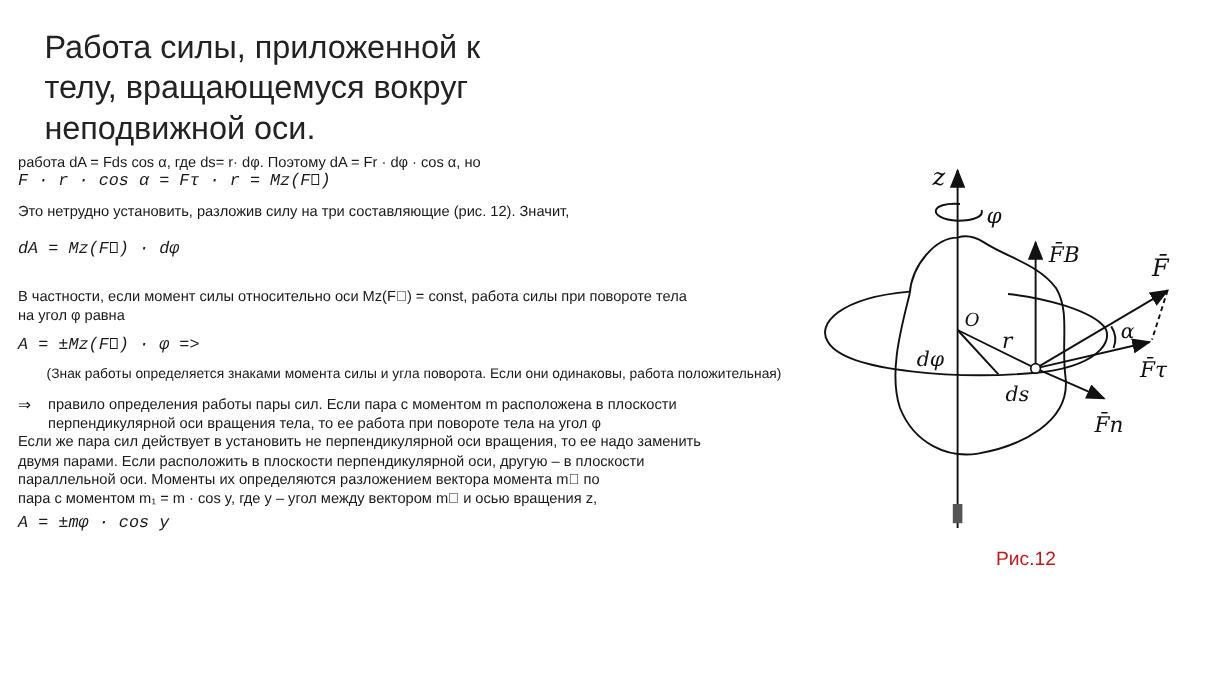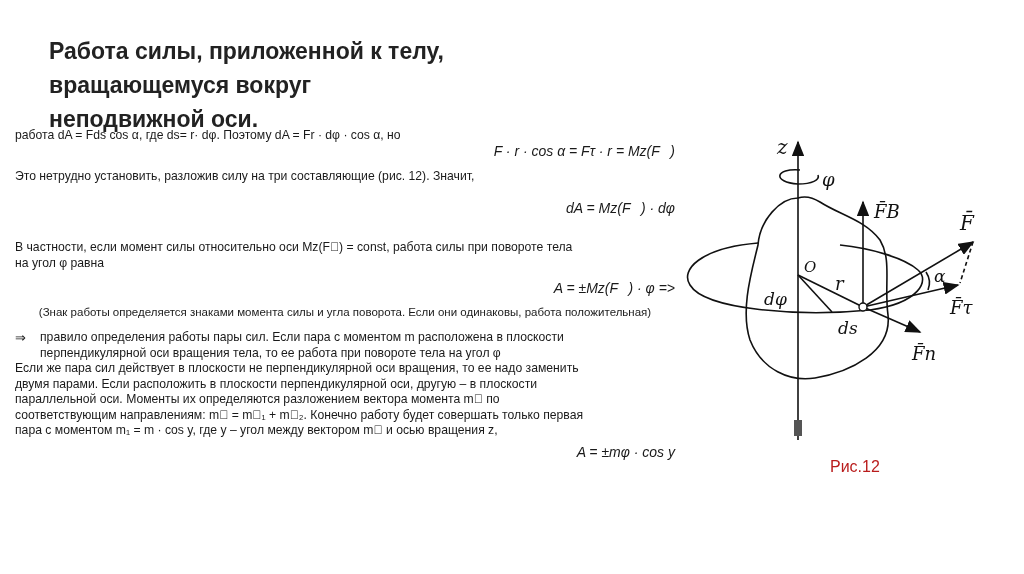--- a/index.html
+++ b/index.html
@@ -1,22 +1,22 @@
 <!DOCTYPE html>
 <html><head>
 <meta charset="utf-8">
 <style>
   html, body { margin: 0; padding: 0; background: #ffffff; }
   body { width: 1024px; height: 574px; position: relative; overflow: hidden;
          font-family: "Liberation Sans", sans-serif; color: #1a1a1a; }
   .title { position: absolute; left: 33px; top: 18px; width: 420px;
-           font-size: 23px; line-height: 34px; color: #222; font-weight: bold; margin: 16px; }
+           font-size: 27px; line-height: 34px; color: #222; font-weight: normal; margin: 4px; }
   .body { position: absolute; left: 15px; top: 128px; width: 660px; font-size: 12.2px; line-height: 15.5px; }
   .p { margin: 0; }
-  .eq { text-align: right; font-family: Liberation Sans, sans-serif; font-style: italic; font-size: 14px; }
+  .eq { text-align: left; font-family: Liberation Mono, monospace; font-style: italic; font-size: 14px; }
   .note { font-size: 11.5px; text-align: center; }
   .bullet { display: flex; }
   .bullet .arr { width: 25px; flex: none; font-size: 13px; }
   .figure { position: absolute; left: 680px; top: 120px; width: 320px; height: 330px; }
   .caption { position: absolute; left: 830px; top: 458px; font-size: 16px; color: #b91c1c; }
 </style>
 </head>
 <body>
 
 <h1 class="title">Работа силы, приложенной к телу, вращающемуся вокруг неподвижной оси.</h1>
@@ -30,24 +30,23 @@
   <p class="p" style="margin-bottom:10px">на угол φ равна</p>
   <p class="p eq" style="margin-bottom:8px">A = ±Mz(F⃗) · φ =&gt;</p>
   <p class="p note" style="margin-bottom:10px">(Знак работы определяется знаками момента силы и угла поворота. Если они одинаковы, работа положительная)</p>
   <div class="bullet">
     <span class="arr">⇒</span>
     <div>
       <p class="p">правило определения работы пары сил. Если пара с моментом m расположена в плоскости</p>
       <p class="p">перпендикулярной оси вращения тела, то ее работа при повороте тела на угол φ</p>
     </div>
   </div>
-  <p class="p">Если же пара сил действует в плоскости не перпендикулярной оси вращения, то ее надо заменить</p>
+  <p class="p">Если же пара сил действует в установить не перпендикулярной оси вращения, то ее надо заменить</p>
   <p class="p">двумя парами. Если расположить в плоскости перпендикулярной оси, другую – в плоскости</p>
   <p class="p">параллельной оси. Моменты их определяются разложением вектора момента m⃗ по</p>
-  <p class="p">соответствующим направлениям: m⃗ = m⃗₁ + m⃗₂. Конечно работу будет совершать только первая</p>
   <p class="p" style="margin-bottom:6px">пара с моментом m₁ = m · cos y, где y – угол между вектором m⃗ и осью вращения z,</p>
   <p class="p eq">A = ±mφ · cos y</p>
 </div>
 
 <svg class="figure" viewBox="0 0 320 330" xmlns="http://www.w3.org/2000/svg">
   <defs>
     <marker id="ah" markerWidth="10" markerHeight="8" refX="9" refY="4" orient="auto">
       <path d="M0,0 L10,4 L0,8 Z" fill="#111"></path>
     </marker>
   </defs>

